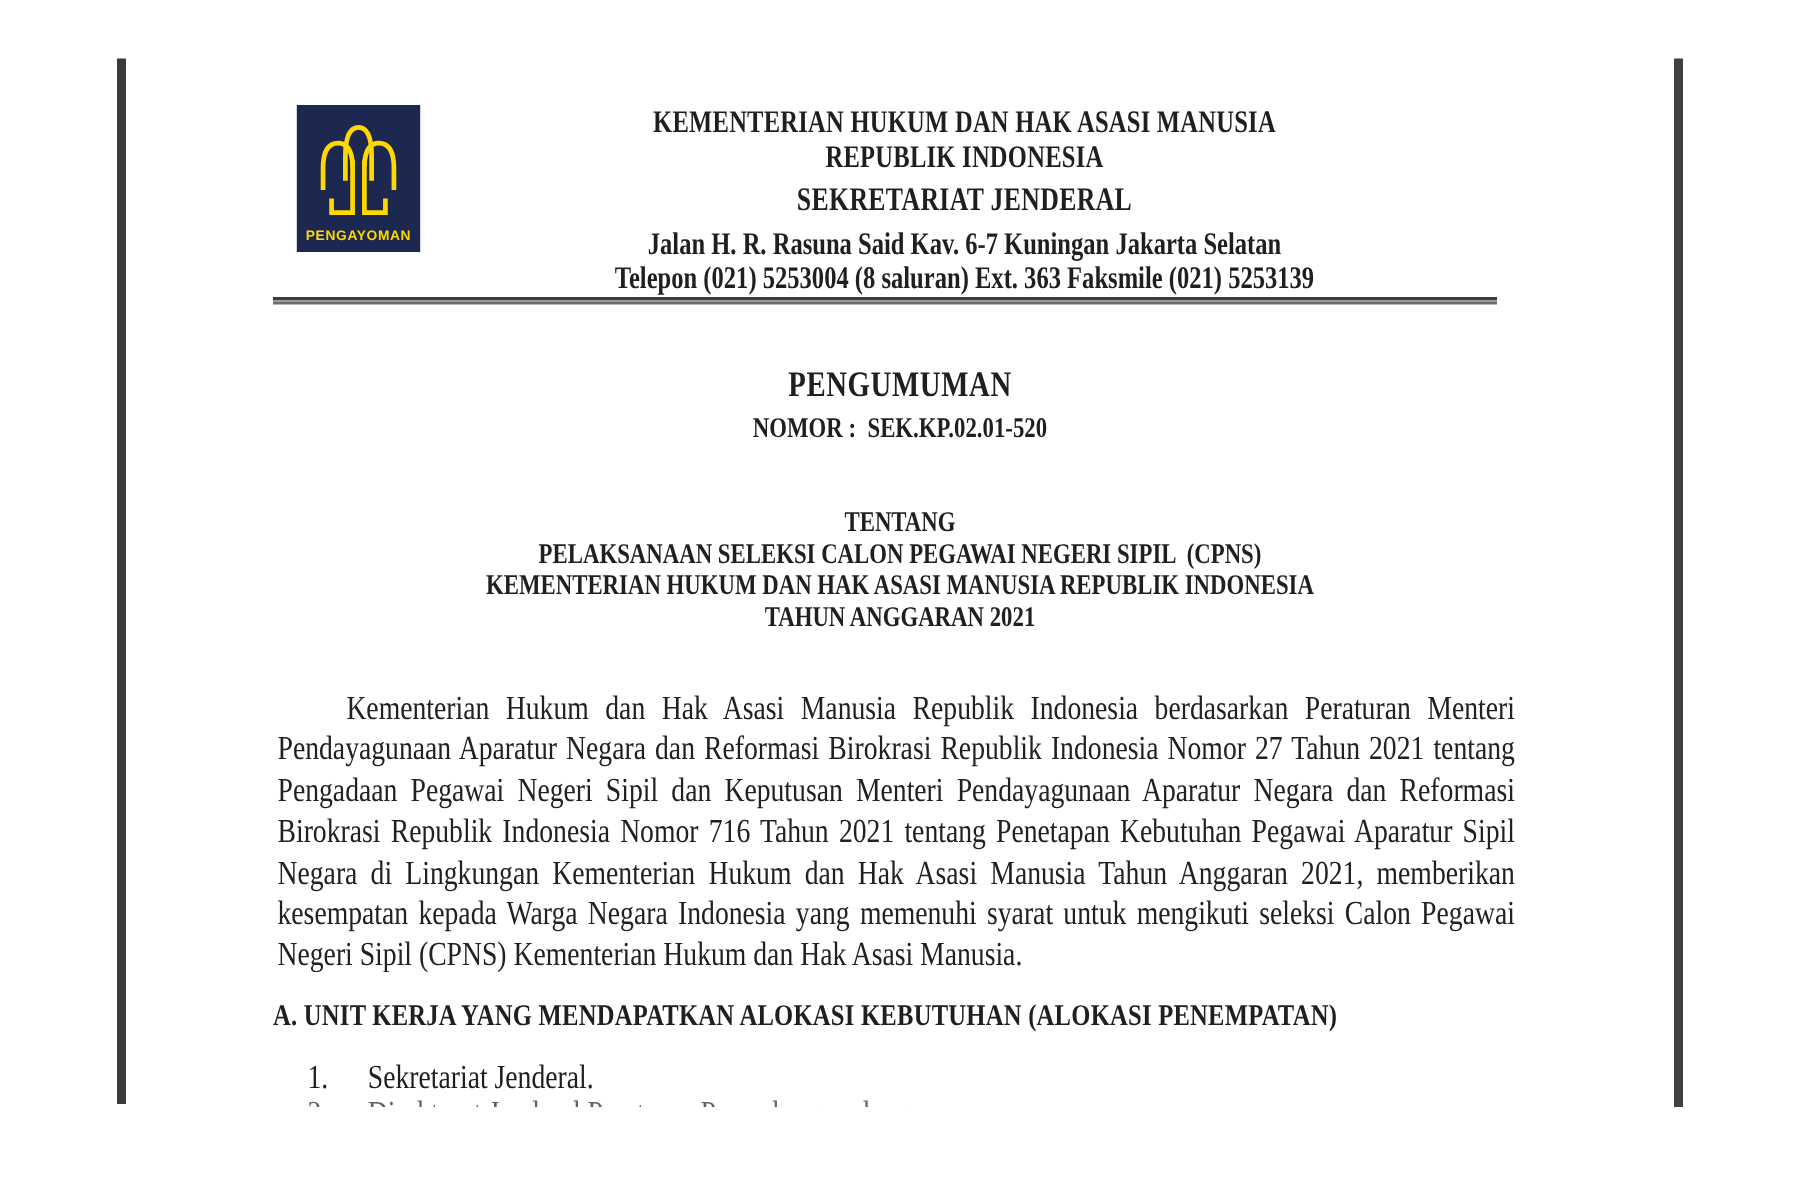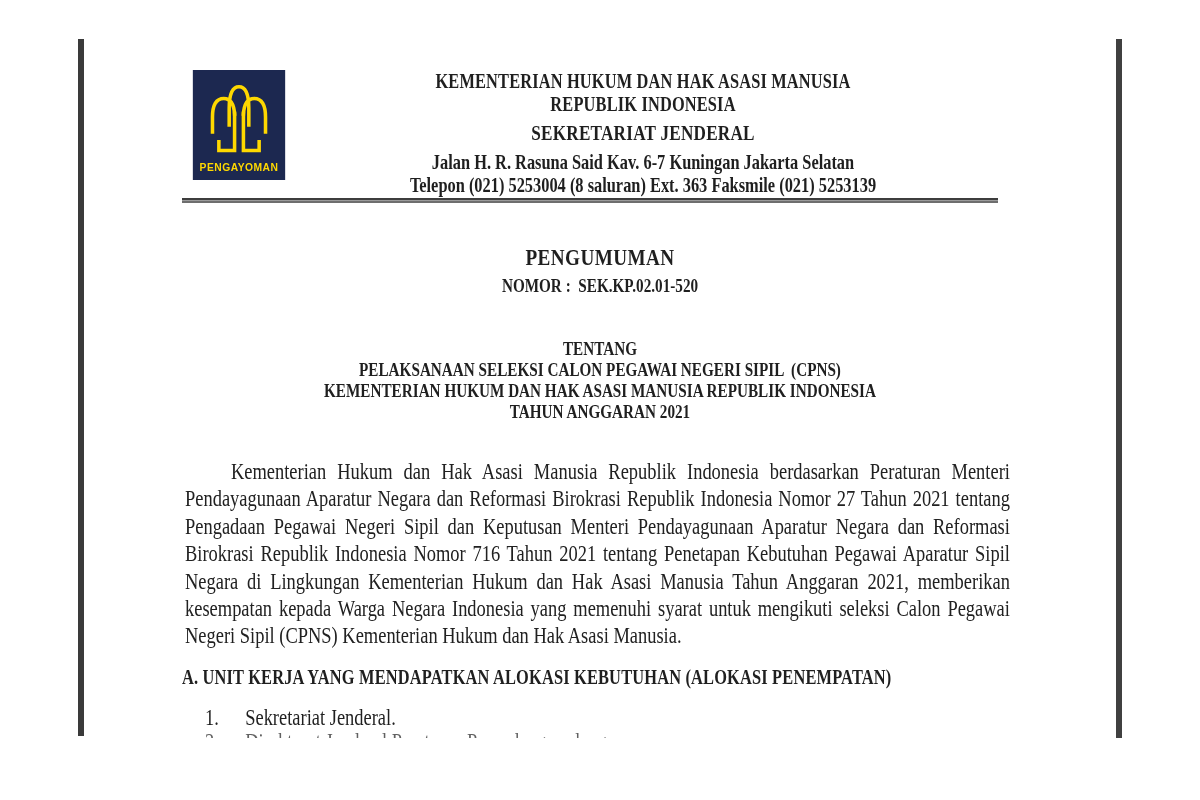--- a/index.html
+++ b/index.html
@@ -7,21 +7,21 @@
   body { position:relative; font-family:"Liberation Serif", serif; color:#1f1f1f; }
 
   .abs { position:absolute; }
 
   
   .page-edge { background:#3a3a3a; }
   .edge-left  { left:78px;  top:39px; width:6px; height:697px; }
   .edge-right { left:1116px; top:39px; width:6px; height:699px; background:#404040; }
 
   
-  .logo-box { left:192px; top:70px; width:94px; height:110px; }
+  .logo-box { left:192px; top:70px; width:94px; height:98px; }
   .logo-box svg { display:block; width:100%; height:100%; }
 
   
   .letterhead { left:286px; top:70px; width:714px; text-align:center;
                 transform:scaleX(.78); transform-origin:50% 0; font-weight:bold; }
   .lh-l1, .lh-l2 { font-size:21px; line-height:23px; letter-spacing:.2px; }
   .lh-l3 { font-size:22px; line-height:24px; margin-top:5px; letter-spacing:.3px; }
   .lh-l4 { font-size:21px; line-height:23px; margin-top:6px; }
   .lh-l5 { font-size:21px; line-height:23px; }
 

